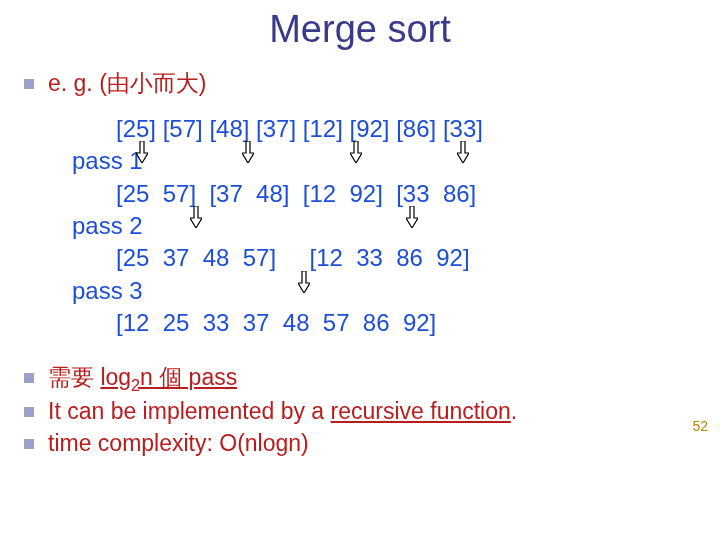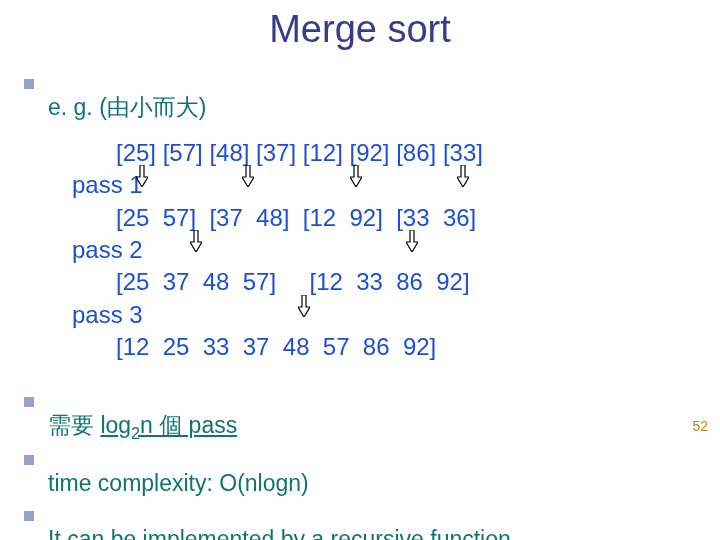--- a/index.html
+++ b/index.html
@@ -36,23 +36,22 @@
     width: 10px;
     height: 10px;
     background: #9aa0c8;
     margin-right: 14px;
     margin-top: 10px;
     flex-shrink: 0;
     align-self: flex-start;
   }
   .bullet-text {
     font-size: 23px;
-    color: #0f766e;
+    color: #b91c1c;
     line-height: 1.3;
-    margin-top: 24px;
   }
   .example-block {
     margin-left: 48px;
     font-size: 24px;
     color: #1d4ed8;
     line-height: 1.35;
     margin-top: 14px;
     margin-bottom: 23px;
     position: relative;
   }
@@ -122,21 +121,21 @@
             </svg>
           </div>
         <div class="arrow" style="left:385px;top:-4px">
             <svg width="12" height="22">
               <path d="M4 0 H8 V12 H12 L6 22 L0 12 H4 Z" fill="none" stroke="#000" stroke-width="1.2"></path>
             </svg>
           </div>
       </div>
 
       <div class="example-line">pass 1</div>
-      <div class="example-line indent">[25  57]  [37  48]  [12  92]  [33  36]</div>
+      <div class="example-line indent">[25  57]  [37  48]  [12  92]  [33  86]</div>
 
       <div class="arrow-row">
         <div class="arrow" style="left:118px;top:-4px">
             <svg width="12" height="22">
               <path d="M4 0 H8 V12 H12 L6 22 L0 12 H4 Z" fill="none" stroke="#000" stroke-width="1.2"></path>
             </svg>
           </div>
         <div class="arrow" style="left:334px;top:-4px">
             <svg width="12" height="22">
               <path d="M4 0 H8 V12 H12 L6 22 L0 12 H4 Z" fill="none" stroke="#000" stroke-width="1.2"></path>
@@ -163,28 +162,28 @@
 
       <div class="bullet-row">
         <div class="bullet"></div>
         <div class="bullet-text">
           <span>需要 </span><span class="underline"><span>log</span><span class="sub">2</span><span>n 個 pass</span></span>
         </div>
       </div>
 
       <div class="bullet-row">
         <div class="bullet"></div>
-        <div class="bullet-text">time complexity: O(nlogn)</div>
+        <div class="bullet-text">
+          <span> It can be implemented by a </span><span class="underline">recursive function</span><span>.</span>
+        </div>
       </div>
 
       <div class="bullet-row">
         <div class="bullet"></div>
-        <div class="bullet-text">
-          <span> It can be implemented by a </span><span class="underline">recursive function</span><span>.</span>
-        </div>
+        <div class="bullet-text">time complexity: O(nlogn)</div>
       </div>
 
     </div>
 
   </div>
 
   <div class="pagenum">52</div>
 </div>
 
 </body></html>

